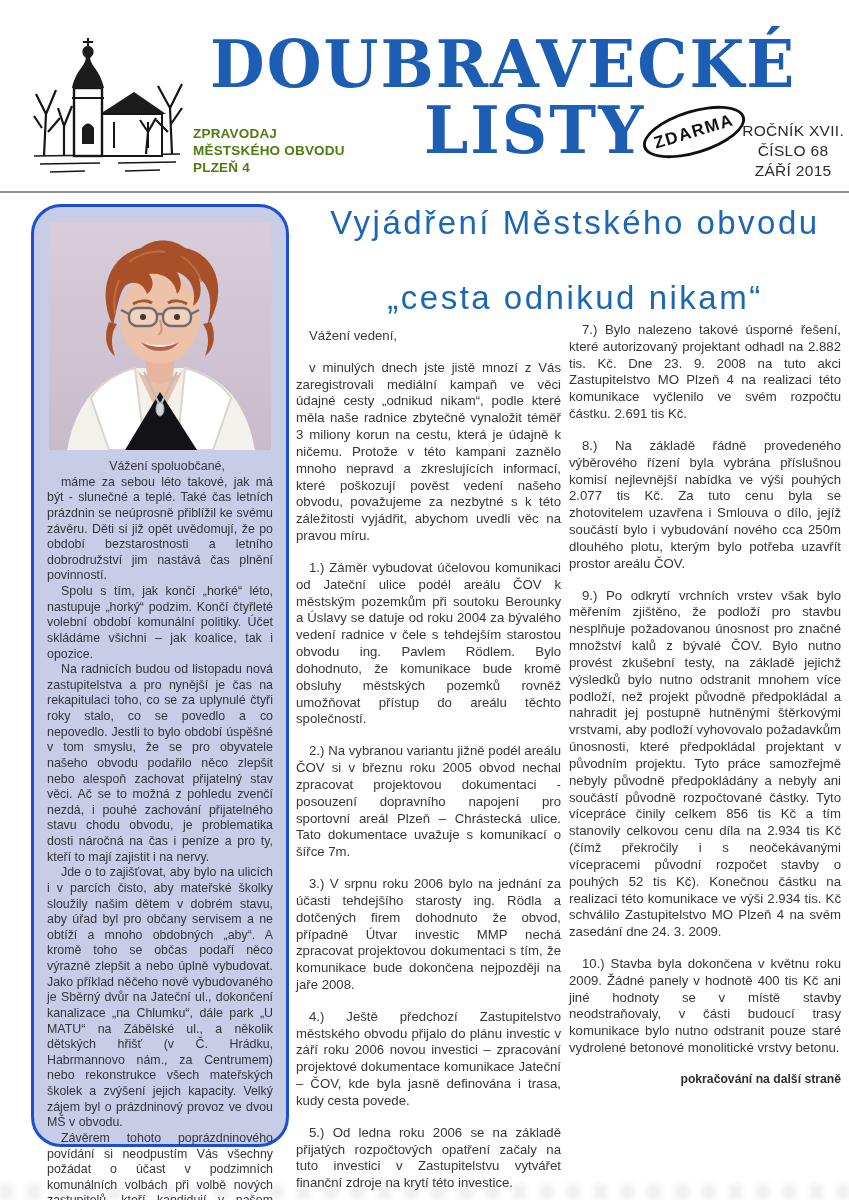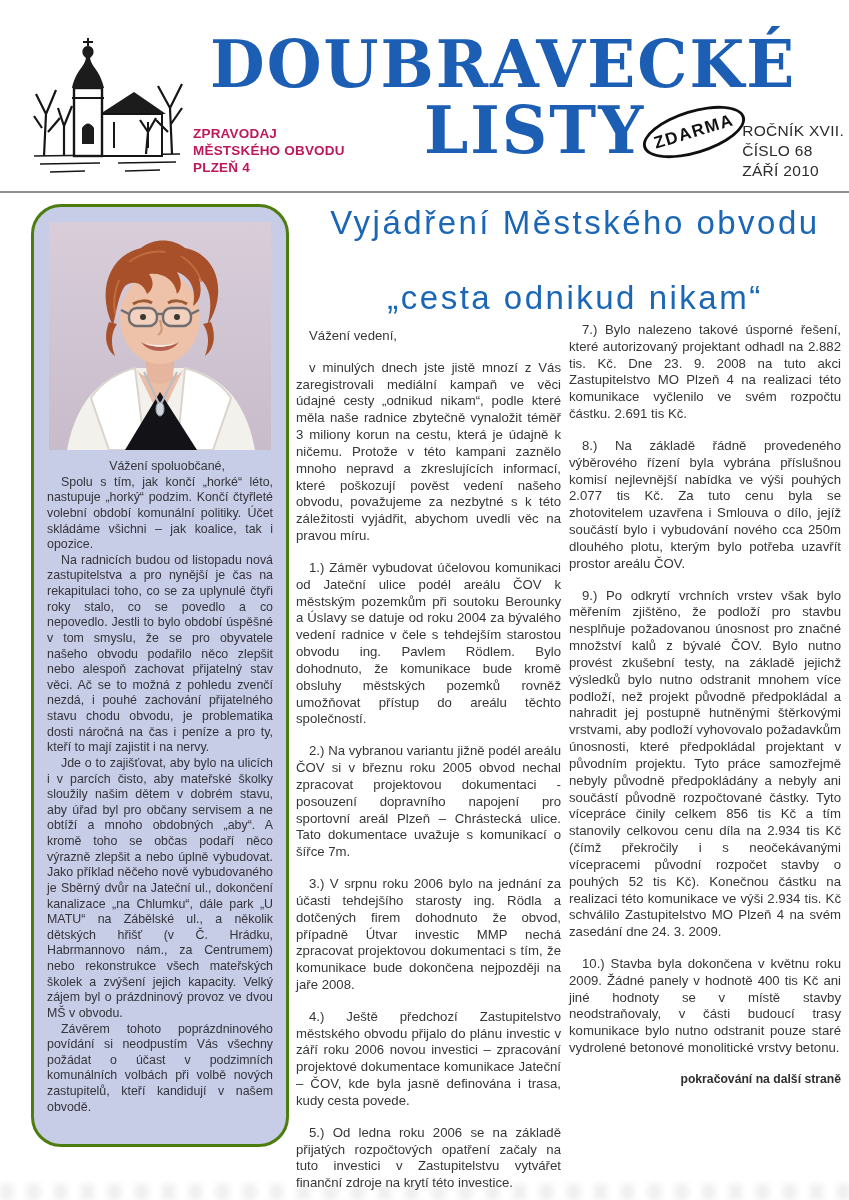--- a/index.html
+++ b/index.html
@@ -2,40 +2,40 @@
 <html lang="cs"><head>
 <meta charset="utf-8">
 <style>
   html,body{margin:0;padding:0;background:#e9e9e9;}
   .page{position:relative;width:849px;height:1200px;background:#ffffff;margin:0 auto;
         font-family:"Liberation Sans",sans-serif;overflow:hidden;color:#38383a;}
 
   
   .logo{position:absolute;left:30px;top:36px;width:156px;height:150px;}
   .publisher{position:absolute;left:193px;top:126px;font-weight:bold;font-size:13.5px;
-             line-height:1.25;color:#be185d;letter-spacing:.2px;white-space:pre-line;}
+             line-height:1.25;color:#4d7c0f;letter-spacing:.2px;white-space:pre-line;}
   .title-line{position:absolute;font-family:"DejaVu Serif","Liberation Serif",serif;
               font-weight:bold;color:#1c5eb4;font-size:63px;letter-spacing:2px;
               white-space:nowrap;transform:scaleY(1.04);transform-origin:top left;}
   .title-line1{left:210px;top:26px;}
   .title-line2{left:424px;top:92px;}
   .zdarma{position:absolute;left:641px;top:110px;width:106px;height:44px;border:3px solid #101010;
           border-radius:50%;transform:rotate(-17deg);display:flex;align-items:center;justify-content:center;
           font-weight:bold;font-size:17px;letter-spacing:1.5px;color:#101010;background:#fff;box-sizing:border-box;}
-  .issue{position:absolute;right:5px;top:121px;text-align:left;font-size:15.5px;line-height:1.3;
+  .issue{position:absolute;right:5px;top:121px;text-align:center;font-size:15.5px;line-height:1.3;
          color:#2c2c2e;letter-spacing:.3px;}
   .masthead-rule{position:absolute;left:0;top:191px;width:849px;height:2px;background:#8f8f8f;}
 
   
   .headline{position:absolute;left:296px;top:204px;width:558px;text-align:center;
             color:#1b67b6;font-size:33px;line-height:1.13;letter-spacing:2.5px;font-weight:normal;}
 
   
   .letter-box{position:absolute;left:31px;top:204px;width:258px;height:943px;box-sizing:border-box;
-              border:3px solid #4d7c0f;border-radius:30px;background:#c7cde7;}
+              border:3px solid #1d4ed8;border-radius:30px;background:#c7cde7;}
   .photo{display:block;margin:15px auto 9px auto;width:222px;height:228px;}
   .letter-text{padding:0 13px;font-size:12.4px;line-height:1.26;color:#34343b;text-align:justify;}
   .letter-salutation{text-align:center;margin:0;}
   .letter-text p{margin:0;text-indent:14px;}
 
   
   .col{position:absolute;font-size:13.2px;line-height:1.275;text-align:justify;color:#37373a;}
   .col p{margin:0 0 15px 0;text-indent:13px;}
   .col-1{left:296px;top:328px;width:265px;}
   .col-2{left:569px;top:322px;width:272px;}
@@ -86,21 +86,21 @@
 
     <div class="publisher">ZPRAVODAJ
 MĚSTSKÉHO OBVODU
 PLZEŇ 4</div>
     <div class="title-line title-line1">DOUBRAVECKÉ</div>
     <div class="title-line title-line2">LISTY</div>
     <div class="zdarma">ZDARMA</div>
     <div class="issue">
       <div>ROČNÍK XVII.</div>
       <div>ČÍSLO 68</div>
-      <div>ZÁŘÍ 2010</div>
+      <div>ZÁŘÍ 2015</div>
     </div>
     <div class="masthead-rule"></div>
   </div>
 
   <h1 class="headline" style="margin:0;">
     <span>Vyjádření Městského obvodu</span><br>
     <br>
     <span>„cesta odnikud nikam“</span>
   </h1>
 
@@ -153,20 +153,21 @@
       <circle cx="128" cy="95" r="3" fill="#3c3630"></circle>
 
       <path d="M111 98 C113 106 114 110 109 113" stroke="#cf9878" stroke-width="2" fill="none"></path>
       <path d="M92 120 C100 132 122 132 130 120 C122 126 100 126 92 120 Z" fill="#b55f52"></path>
       <path d="M96 121 C104 126 118 126 126 121 C118 124 104 124 96 121 Z" fill="#fdf7f0"></path>
     </svg>
 
     <div class="letter-text">
       <p class="letter-salutation">Vážení spoluobčané,</p>
       <div>
+          <p>máme za sebou léto takové, jak má být - slunečné a teplé. Také čas letních prázdnin se neúprosně přiblížil ke svému závěru. Děti si již opět uvědomují, že po období bezstarostnosti a letního dobrodružství jim nastává čas plnění povinností.</p>
           <p>Spolu s tím, jak končí „horké“ léto, nastupuje „horký“ podzim. Končí čtyřleté volební období komunální politiky. Účet skládáme všichni – jak koalice, tak i opozice.</p>
           <p>Na radnicích budou od listopadu nová zastupitelstva a pro nynější je čas na rekapitulaci toho, co se za uplynulé čtyři roky stalo, co se povedlo a co nepovedlo. Jestli to bylo období úspěšné v tom smyslu, že se pro obyvatele našeho obvodu podařilo něco zlepšit nebo alespoň zachovat přijatelný stav věci. Ač se to možná z pohledu zvenčí nezdá, i pouhé zachování přijatelného stavu chodu obvodu, je problematika dosti náročná na čas i peníze a pro ty, kteří to mají zajistit i na nervy.</p>
           <p>Jde o to zajišťovat, aby bylo na ulicích i v parcích čisto, aby mateřské školky sloužily našim dětem v dobrém stavu, aby úřad byl pro občany servisem a ne obtíží a mnoho obdobných „aby“. A kromě toho se občas podaří něco výrazně zlepšit a nebo úplně vybudovat. Jako příklad něčeho nově vybudovaného je Sběrný dvůr na Jateční ul., dokončení kanalizace „na Chlumku“, dále park „U MATU“ na Zábělské ul., a několik dětských hřišť (v Č. Hrádku, Habrmannovo nám., za Centrumem) nebo rekonstrukce všech mateřských školek a zvýšení jejich kapacity. Velký zájem byl o prázdninový provoz ve dvou MŠ v obvodu.</p>
           <p>Závěrem tohoto poprázdninového povídání si neodpustím Vás všechny požádat o účast v podzimních komunálních volbách při volbě nových zastupitelů, kteří kandidují v našem obvodě.</p>
         </div>
 
     </div>
   </div>
 
   <div class="col col-1">

